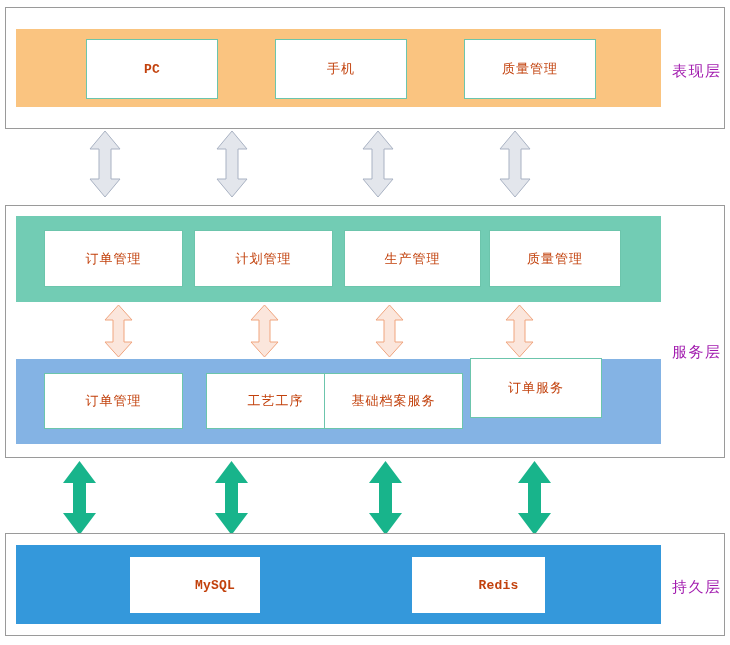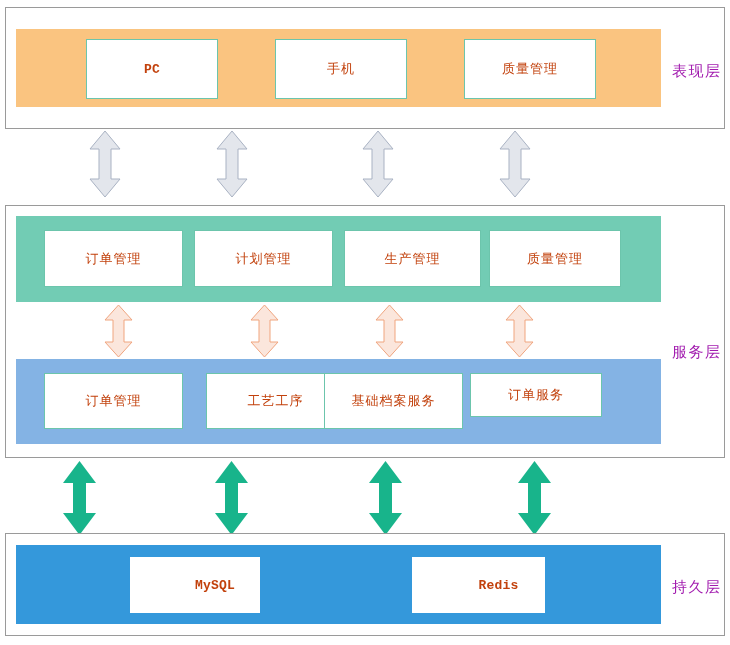--- a/index.html
+++ b/index.html
@@ -79,21 +79,21 @@
   
   #node-order-mgmt   { left: 44px;  top: 230px; width: 139px; height: 57px; }
   #node-plan-mgmt    { left: 194px; top: 230px; width: 139px; height: 57px; }
   #node-prod-mgmt    { left: 344px; top: 230px; width: 137px; height: 57px; }
   #node-quality-mgmt { left: 489px; top: 230px; width: 132px; height: 57px; }
 
   
   #node-workshop-svc { left: 44px;  top: 373px; width: 139px; height: 56px; }
   #node-process-svc  { left: 206px; top: 373px; width: 139px; height: 56px; }
   #node-archive-svc  { left: 324px; top: 373px; width: 139px; height: 56px; }
-  #node-order-svc    { left: 470px; top: 373px; width: 132px; height: 44px; }
+  #node-order-svc    { left: 470px; top: 358px; width: 132px; height: 60px; }
 
   
   #node-mysql { left: 130px; top: 557px; width: 130px; height: 56px; }
   #node-redis { left: 412px; top: 557px; width: 133px; height: 56px; }
 
   
   .layer-label {
     position: absolute;
     color: #a21caf;
     font-size: 15px;

